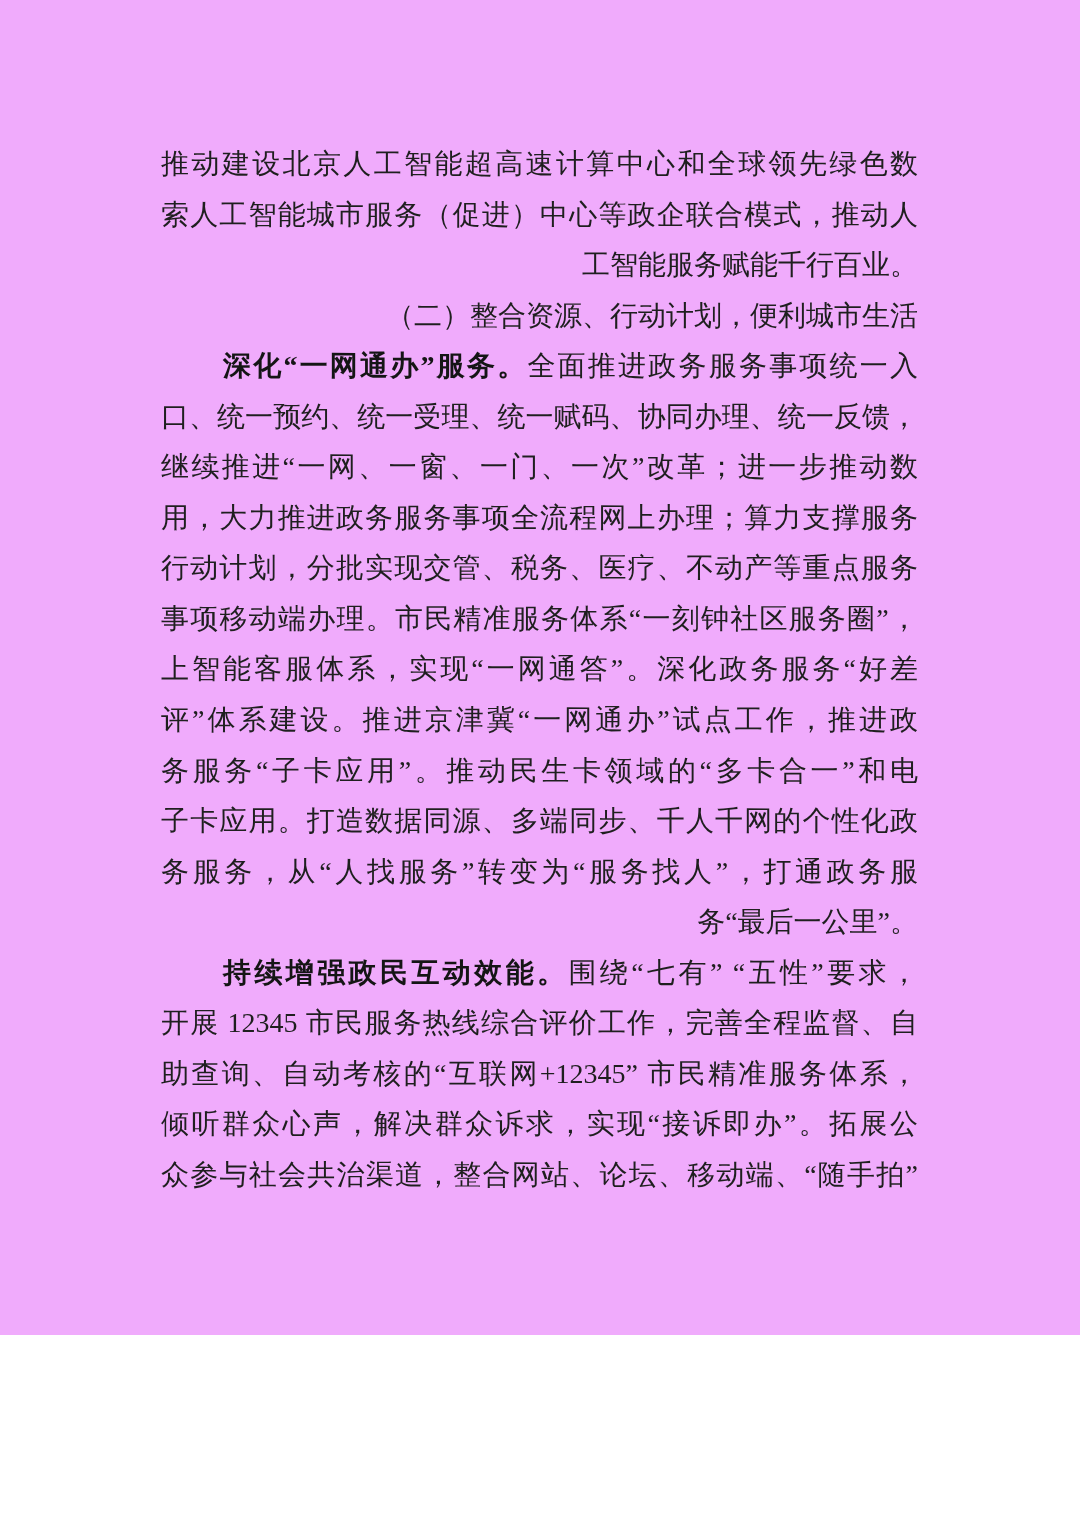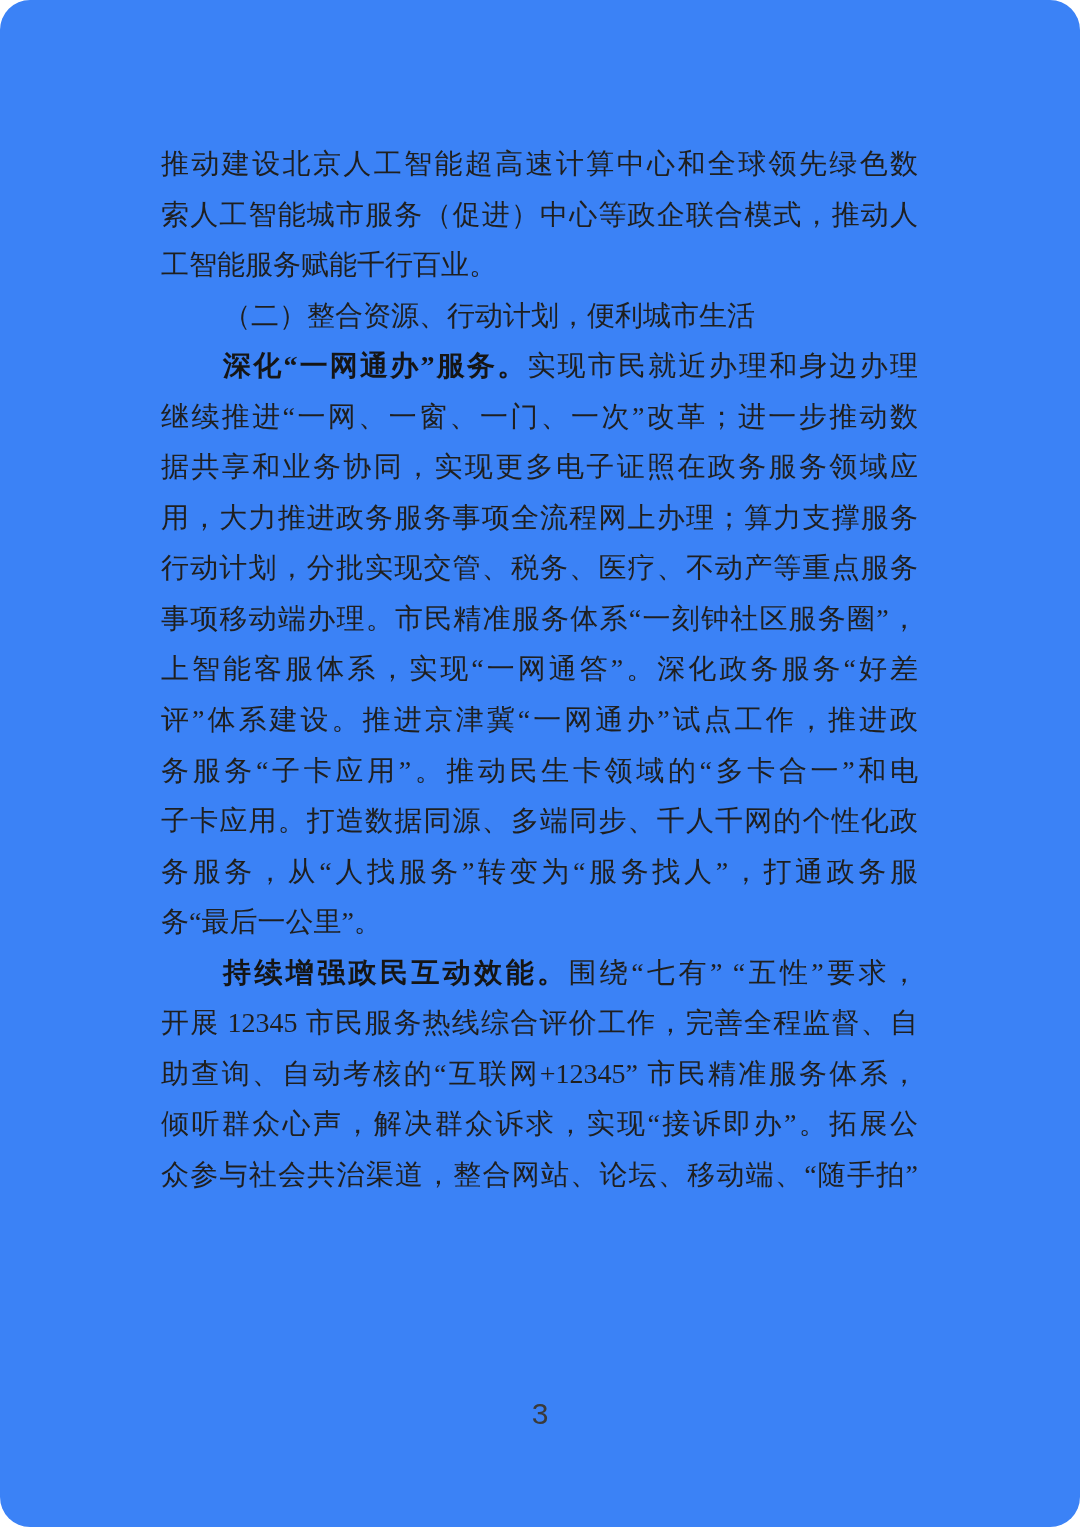--- a/index.html
+++ b/index.html
@@ -3,39 +3,39 @@
 <meta charset="utf-8">
 <style>
   html, body {
     margin: 0;
     padding: 0;
     background: #ffffff;
   }
   .page {
     position: relative;
     width: 1080px;
-    height: 1527px;
-    background: #3b82f6;
+    height: 1335px;
+    background: #f0abfc;
     overflow: hidden;
     font-family: "Liberation Serif", "DejaVu Serif", serif;
-    border-radius: 30px;
   }
   .text-block {
     position: absolute;
     left: 161px;
     top: 139px;
     width: 757px;
   }
   .line {
     height: 50.55px;
     line-height: 50.55px;
     font-size: 28px;
     color: #1f1f1f;
     white-space: pre-wrap;
     overflow: visible;
+    text-align: right;
   }
   .line.justify {
     text-align: justify;
     text-align-last: justify;
   }
   .line.indent {
     padding-left: 62px;
   }
   .bold-lead {
     font-weight: 700;
@@ -55,23 +55,23 @@
 </style>
 </head>
 <body>
 
 <div class="page">
   <div class="text-block" id="text-block">
       <div class="line justify"><span>推动建设北京人工智能超高速计算中心和全球领先绿色数</span></div>
       <div class="line justify"><span>索人工智能城市服务（促进）中心等政企联合模式，推动人</span></div>
       <div class="line"><span>工智能服务赋能千行百业。</span></div>
       <div class="line indent"><span>（二）整合资源、行动计划，便利城市生活</span></div>
-      <div class="line justify indent"><span class="bold-lead">深化“一网通办”服务。</span><span>实现市民就近办理和身边办理</span></div>
+      <div class="line justify indent"><span class="bold-lead">深化“一网通办”服务。</span><span>全面推进政务服务事项统一入</span></div>
+      <div class="line justify"><span>口、统一预约、统一受理、统一赋码、协同办理、统一反馈，</span></div>
       <div class="line justify"><span>继续推进“一网、一窗、一门、一次”改革；进一步推动数</span></div>
-      <div class="line justify"><span>据共享和业务协同，实现更多电子证照在政务服务领域应</span></div>
       <div class="line justify"><span>用，大力推进政务服务事项全流程网上办理；算力支撑服务</span></div>
       <div class="line justify"><span>行动计划，分批实现交管、税务、医疗、不动产等重点服务</span></div>
       <div class="line justify"><span>事项移动端办理。市民精准服务体系“一刻钟社区服务圈”，</span></div>
       <div class="line justify"><span>上智能客服体系，实现“一网通答”。深化政务服务“好差</span></div>
       <div class="line justify"><span>评”体系建设。推进京津冀“一网通办”试点工作，推进政</span></div>
       <div class="line justify"><span>务服务“子卡应用”。推动民生卡领域的“多卡合一”和电</span></div>
       <div class="line justify"><span>子卡应用。打造数据同源、多端同步、千人千网的个性化政</span></div>
       <div class="line justify"><span>务服务，从“人找服务”转变为“服务找人”，打通政务服</span></div>
       <div class="line"><span>务“最后一公里”。</span></div>
       <div class="line justify indent"><span class="bold-lead">持续增强政民互动效能。</span><span>围绕“七有” “五性”要求，</span></div>

